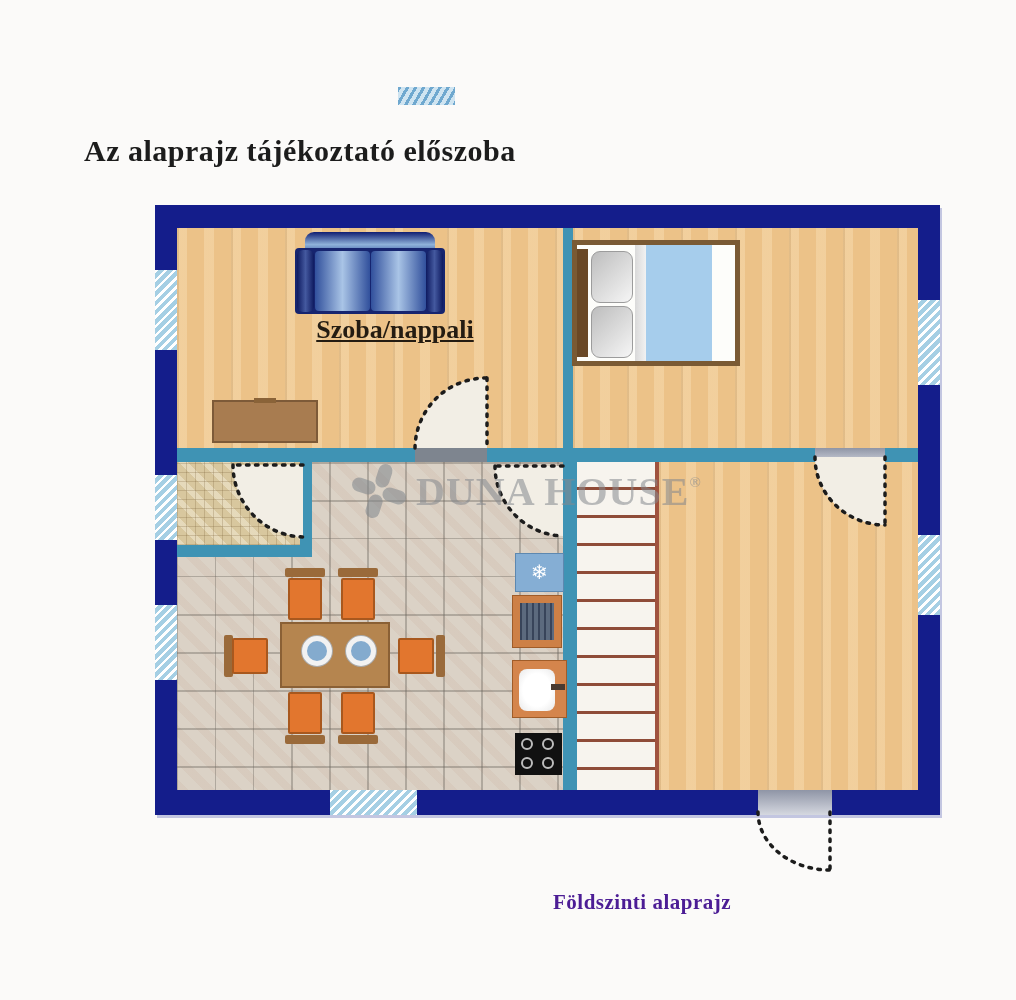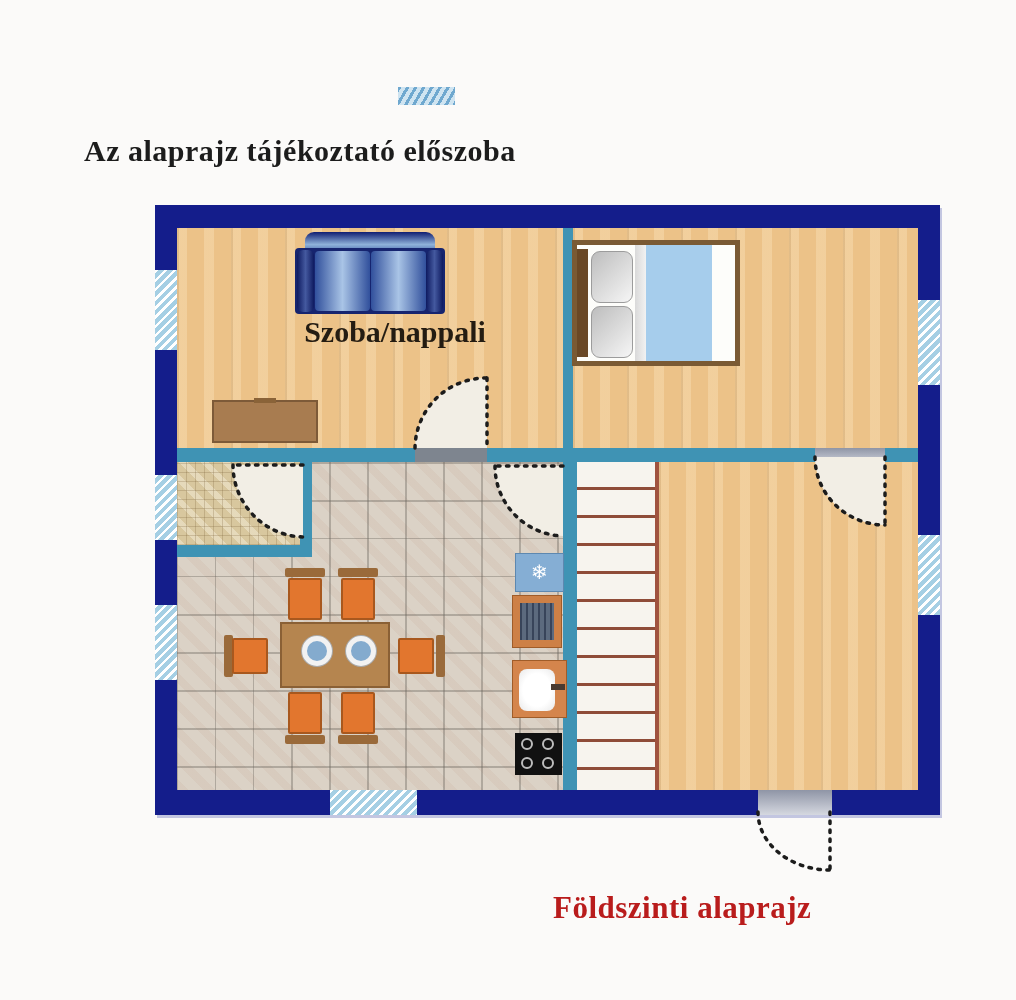--- a/index.html
+++ b/index.html
@@ -4,21 +4,21 @@
 <style>
   html,body{margin:0;padding:0;background:#ffffff;}
   #screen{position:relative;width:1016px;height:1000px;background:#fbfaf9;overflow:hidden;
           font-family:"Liberation Serif","DejaVu Serif",serif;}
   .abs{position:absolute;}
 
   
   .hatch-swatch{left:398px;top:87px;width:57px;height:18px;
     background:repeating-linear-gradient(120deg,#6fa8cf 0 3px,#cfe4f1 3px 7px);}
   .disclaimer{left:84px;top:134px;width:700px;font-size:30px;font-weight:700;color:#1c1c1c;letter-spacing:.5px;}
-  .caption{left:553px;top:890px;width:420px;font-size:31px;font-weight:700;color:#b91c1c;letter-spacing:.5px;}
+  .caption{left:553px;top:890px;width:420px;font-size:21px;font-weight:700;color:#4c1d95;letter-spacing:.5px;}
 
   
   #plan{left:155px;top:205px;width:785px;height:610px;background:#141d8b;
         box-shadow:2px 3px 0 rgba(150,155,205,.55);}
 
   
   .wood{background-color:#ecc288;
     background-image:repeating-linear-gradient(90deg,rgba(150,100,40,.18) 0 2px,rgba(0,0,0,0) 2px 54px),
                      repeating-linear-gradient(90deg,rgba(255,238,205,.30) 0 10px,rgba(0,0,0,0) 10px 27px);}
   .teal{background:#3f93b4;}
@@ -161,31 +161,44 @@
       <div class="abs sink-basin"></div>
       <div class="abs sink-tap"></div>
     </div>
     <div class="abs stove">
       <div class="abs burner" style="left:6px;top:5px;"></div>
       <div class="abs burner" style="left:27px;top:5px;"></div>
       <div class="abs burner" style="left:6px;top:24px;"></div>
       <div class="abs burner" style="left:27px;top:24px;"></div>
     </div>
 
-    <div class="abs room-label" style="left:115px;top:110px;width:250px;font-size:30px;">Szoba/nappali</div>
+    <div class="abs room-label" style="left:115px;top:110px;width:250px;font-size:26px;text-decoration:underline;">Szoba/nappali</div>
   </div>
 
   <svg class="overlay" width="1016" height="1000" viewBox="0 0 1016 1000">
     <path class="door-fill" d="M 415 448 A 71 71 0 0 1 487 378 L 487 448 Z"></path>
     <path class="door-dots" d="M 415 448 A 71 71 0 0 1 487 378 M 487 378 L 487 448"></path>
     <path class="door-fill" d="M 303 465 L 233 465 A 72 72 0 0 0 303 537 Z"></path>
     <path class="door-dots" d="M 233 465 A 72 72 0 0 0 303 537 M 303 465 L 233 465"></path>
     <path class="door-fill" d="M 563 466 L 495 466 A 70 70 0 0 0 563 536 Z"></path>
     <path class="door-dots" d="M 495 466 A 70 70 0 0 0 563 536 M 563 466 L 495 466"></path>
     <path class="door-fill" d="M 885 457 L 815 457 A 70 68 0 0 0 885 525 Z"></path>
     <path class="door-dots" d="M 815 457 A 70 68 0 0 0 885 525 M 885 457 L 885 525"></path>
     <path class="door-dots" d="M 758 812 A 72 58 0 0 0 830 870 M 830 812 L 830 870"></path>
   </svg>
 
+  <div id="watermark" class="abs">
+    <svg width="58" height="58" viewBox="0 0 58 58">
+      <g fill="#7f868c">
+        <rect x="22" y="1" width="14" height="24" rx="7" transform="rotate(18 29 29)"></rect>
+        <rect x="33" y="22" width="24" height="14" rx="7" transform="rotate(18 29 29)"></rect>
+        <rect x="22" y="33" width="14" height="24" rx="7" transform="rotate(18 29 29)"></rect>
+        <rect x="1" y="22" width="24" height="14" rx="7" transform="rotate(18 29 29)"></rect>
+      </g>
+    </svg>
+    <div class="wm-text">
+      <span>DUNA HOUSE</span><span class="wm-reg">®</span>
+    </div>
+  </div>
 
   <div class="abs caption">Földszinti alaprajz</div>
 
 </div>
 
 </body></html>

